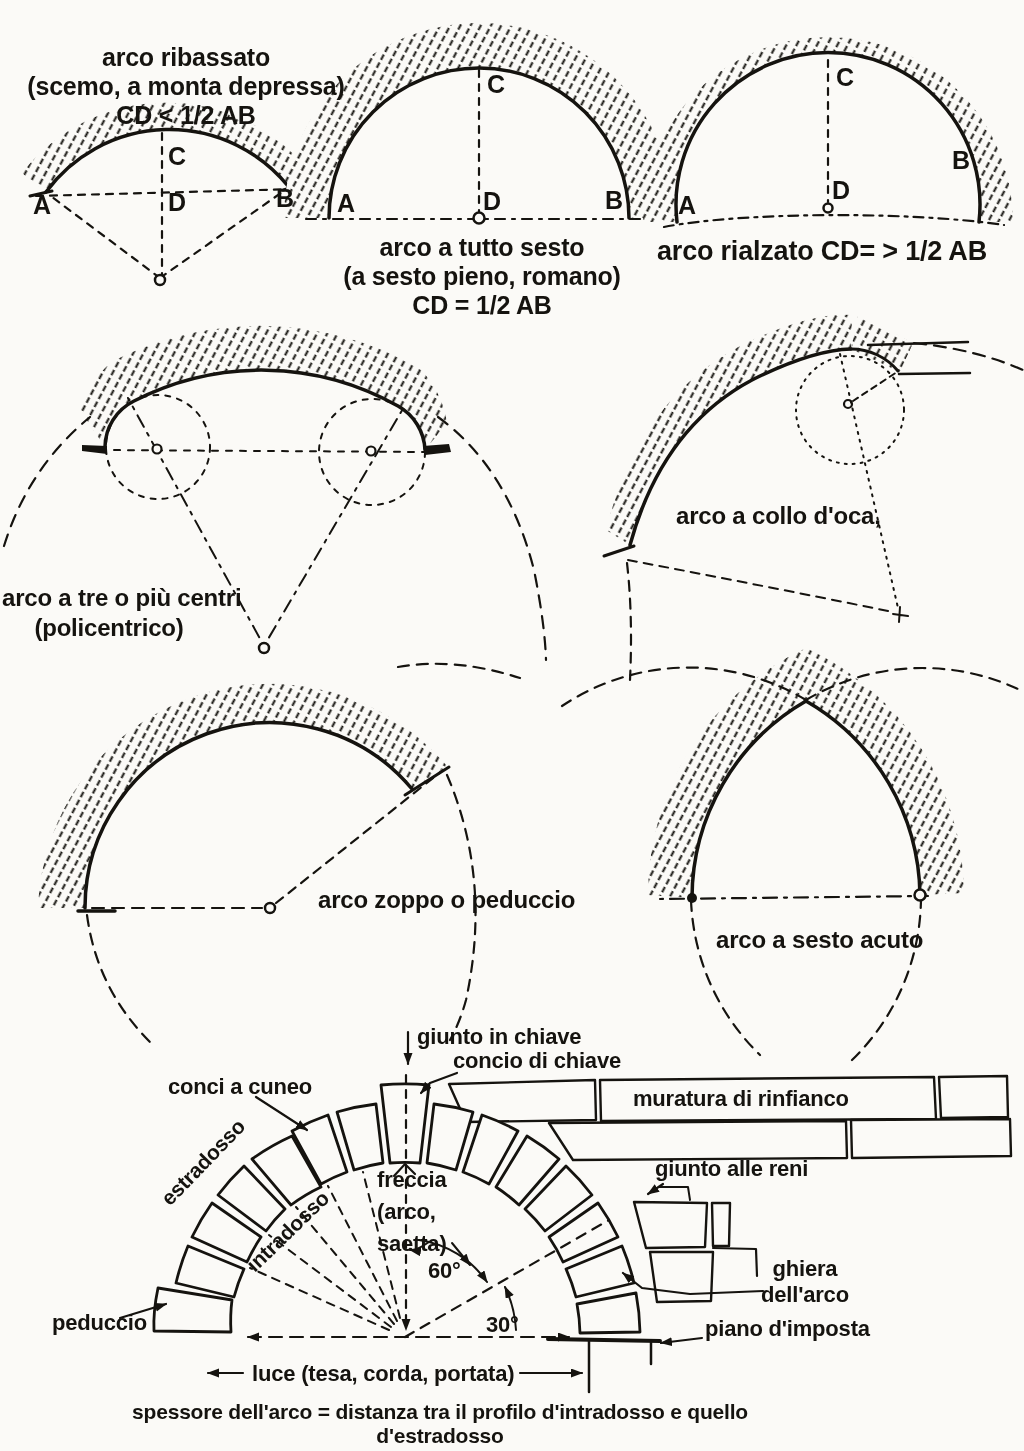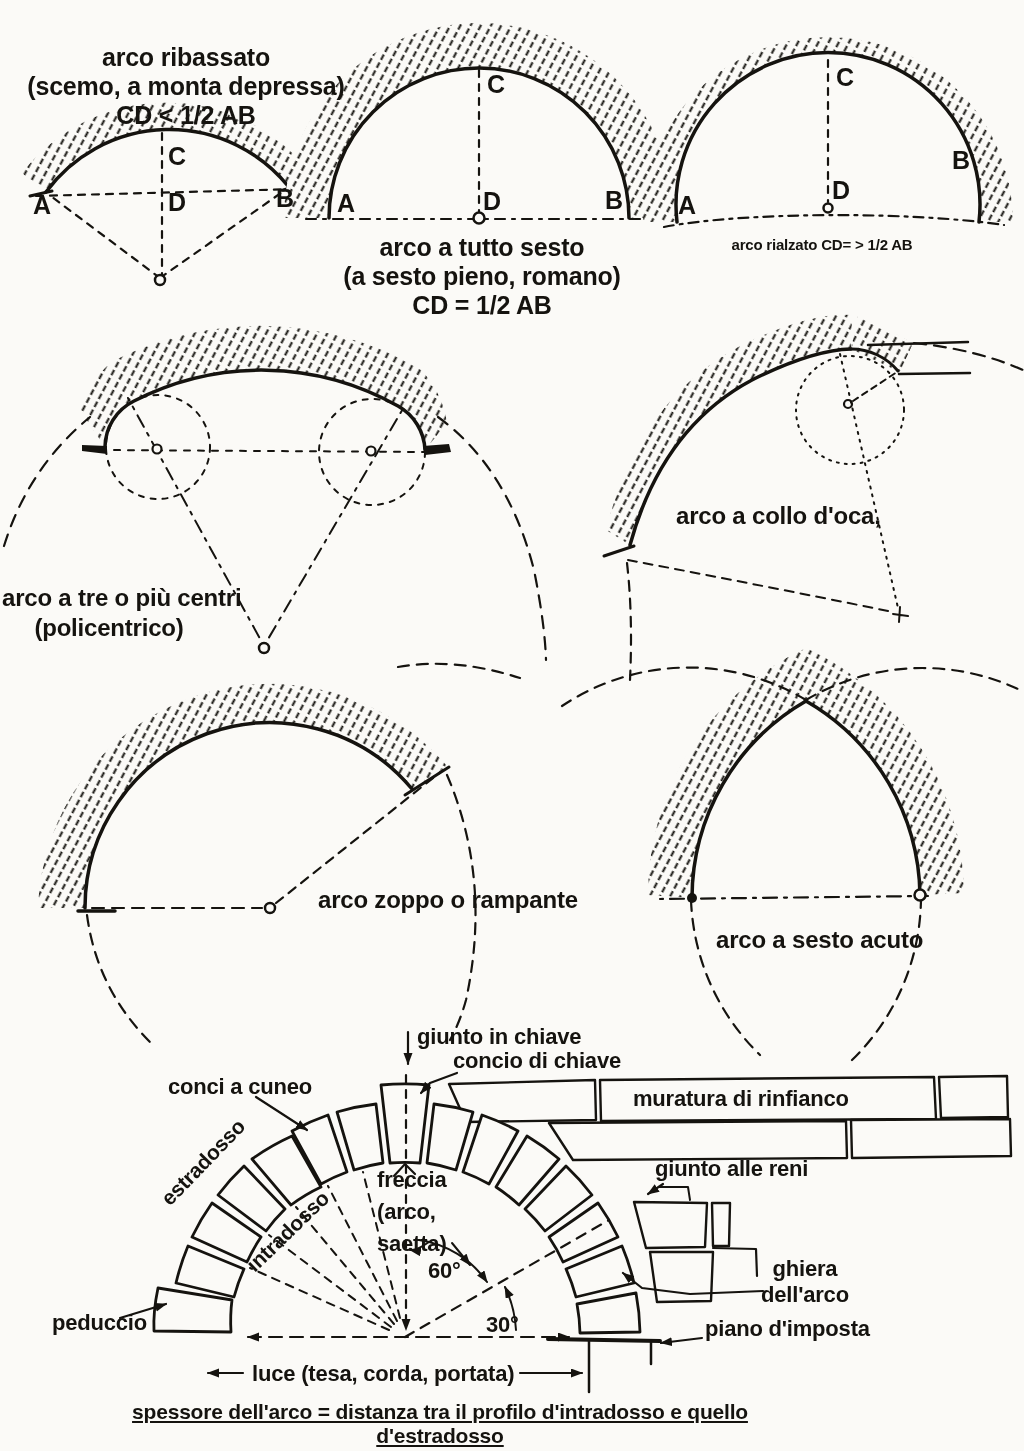--- a/index.html
+++ b/index.html
@@ -191,38 +191,38 @@
 <div class="t ctr" style="left:322px;top:233px;width:320px;font-size:25px;line-height:29px;">
   <span class="ln">arco a tutto sesto</span>
   <span class="ln">(a sesto pieno, romano)</span>
   <span class="ln">CD = 1/2 AB</span>
 </div>
 <div class="t pt" style="left:337px;top:189px;">A</div>
 <div class="t pt" style="left:483px;top:187px;">D</div>
 <div class="t pt" style="left:605px;top:186px;">B</div>
 <div class="t pt" style="left:487px;top:70px;">C</div>
 
-<div class="t ctr" style="left:642px;top:236px;width:360px;font-size:15px;">
+<div class="t ctr" style="left:642px;top:236px;width:360px;font-size:27px;">
   <span class="ln">arco rialzato CD= &gt; 1/2 AB</span>
 </div>
 <div class="t pt" style="left:678px;top:191px;">A</div>
 <div class="t pt" style="left:952px;top:146px;">B</div>
 <div class="t pt" style="left:836px;top:63px;">C</div>
 <div class="t pt" style="left:832px;top:176px;">D</div>
 
 <div class="t ctr" style="left:2px;top:583px;width:214px;font-size:24px;line-height:30px;">
   <span class="ln">arco a tre o più centri</span>
   <span class="ln">(policentrico)</span>
 </div>
 
 <div class="t" style="left:676px;top:502px;font-size:24px;line-height:27px;">
   <span class="ln">arco a collo d'oca,</span>
 </div>
 
-<div class="t" style="left:318px;top:886px;font-size:24px;">arco zoppo o rampante</div>
+<div class="t" style="left:318px;top:886px;font-size:24px;">arco zoppo o peduccio</div>
 
 <div class="t" style="left:716px;top:926px;font-size:24px;">arco a sesto acuto</div>
 
 <div class="t" style="left:417px;top:1024px;font-size:22px;">giunto in chiave</div>
 <div class="t" style="left:453px;top:1048px;font-size:22px;">concio di chiave</div>
 <div class="t" style="left:168px;top:1074px;font-size:22px;">conci a cuneo</div>
 <div class="t" style="left:633px;top:1086px;font-size:22px;">muratura di rinfianco</div>
 <div class="t" style="left:165px;top:1190px;font-size:21px;transform:rotate(-46deg);transform-origin:0 50%;">estradosso</div>
 <div class="t" style="left:250px;top:1256px;font-size:21px;transform:rotate(-44deg);transform-origin:0 50%;">intradosso</div>
 <div class="t" style="left:377px;top:1164px;font-size:22px;line-height:32px;">
@@ -233,15 +233,15 @@
 <div class="t" style="left:655px;top:1156px;font-size:22px;">giunto alle reni</div>
 <div class="t ctr" style="left:750px;top:1256px;width:110px;font-size:22px;line-height:26px;">
   <span class="ln">ghiera</span>
   <span class="ln">dell'arco</span>
 </div>
 <div class="t" style="left:705px;top:1316px;font-size:22px;">piano d'imposta</div>
 <div class="t" style="left:52px;top:1310px;font-size:22px;">peduccio</div>
 <div class="t" style="left:252px;top:1361px;font-size:22px;">luce (tesa, corda, portata)</div>
 <div class="t" style="left:428px;top:1258px;font-size:22px;text-align:right;">60°</div>
 <div class="t" style="left:486px;top:1312px;font-size:22px;">30°</div>
-<div class="t ctr" style="left:70px;top:1400px;width:740px;font-size:21px;white-space:normal;text-decoration:underline;">spessore dell'arco = distanza tra il profilo d'intradosso e quello d'estradosso</div>
+<div class="t ctr" style="left:70px;top:1400px;width:740px;font-size:21px;white-space:normal;">spessore dell'arco = distanza tra il profilo d'intradosso e quello d'estradosso</div>
 
 </div>
 
 </body></html>

